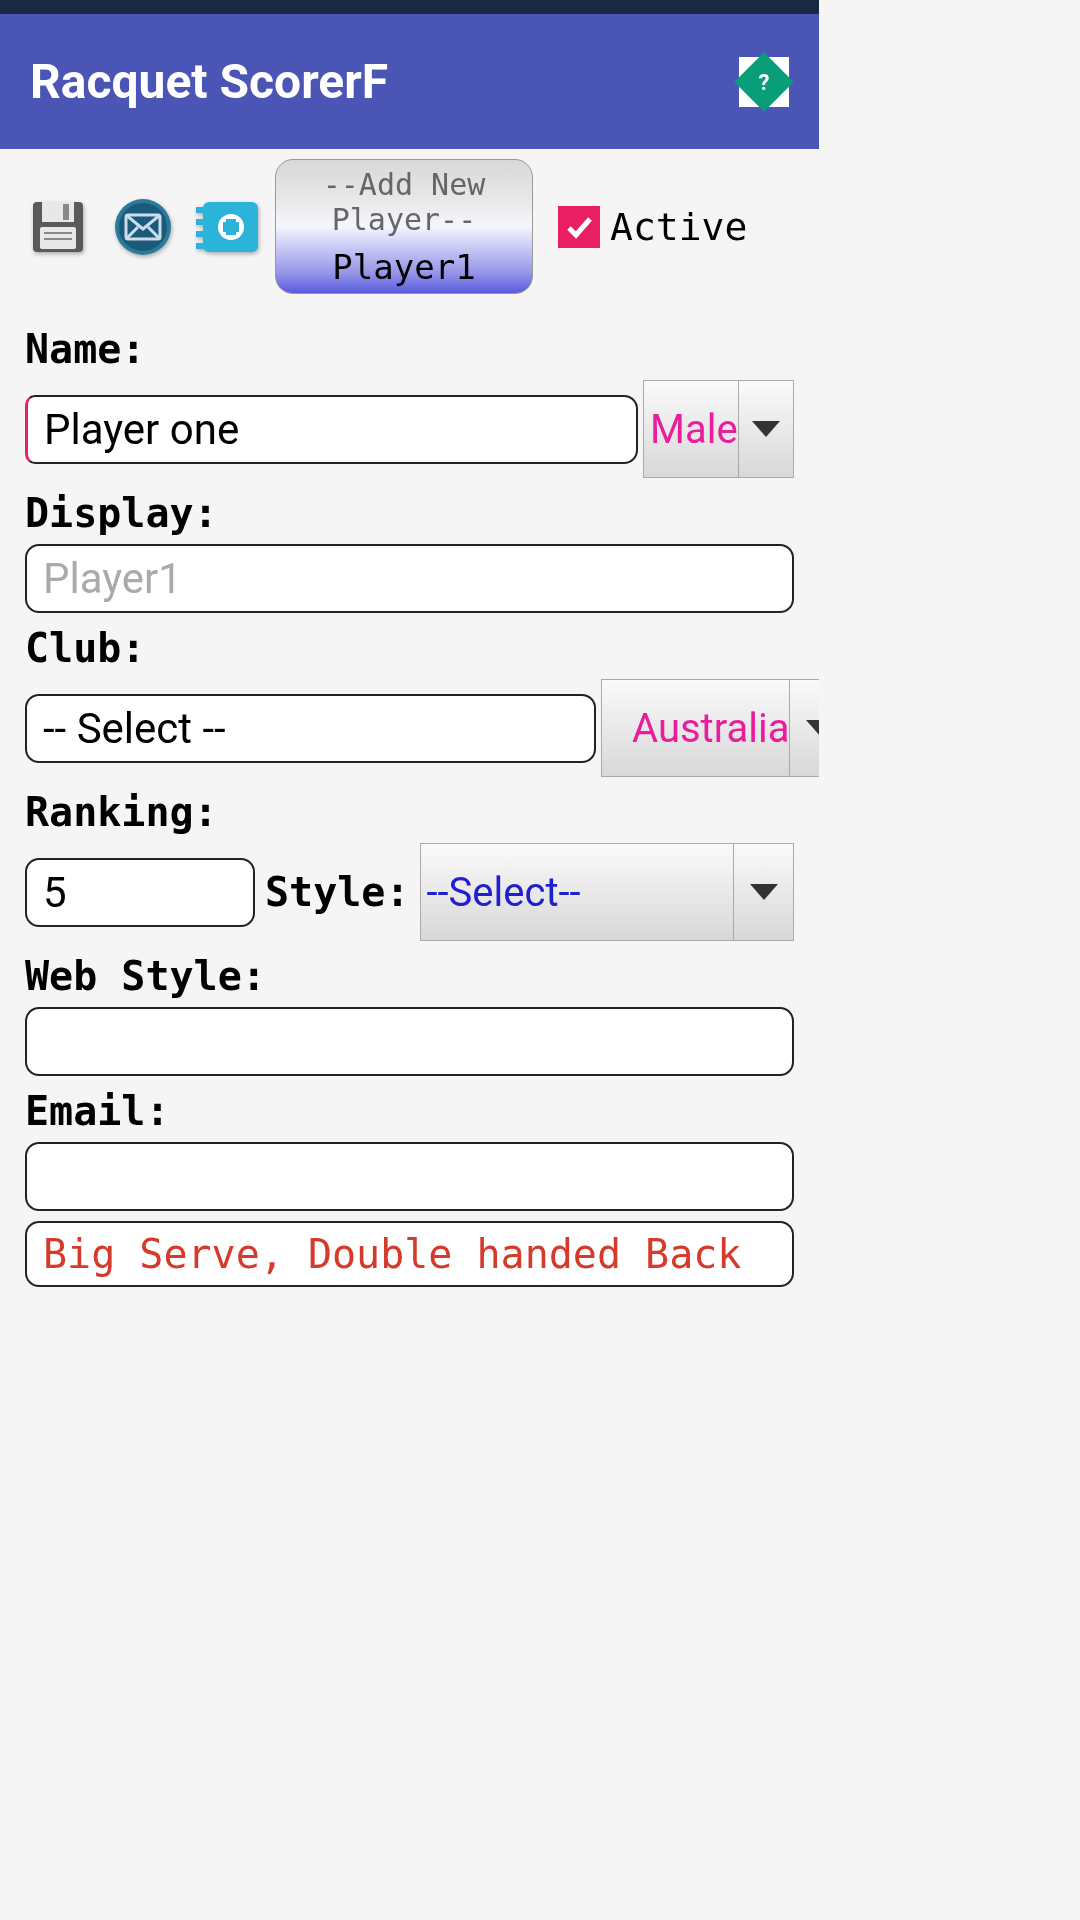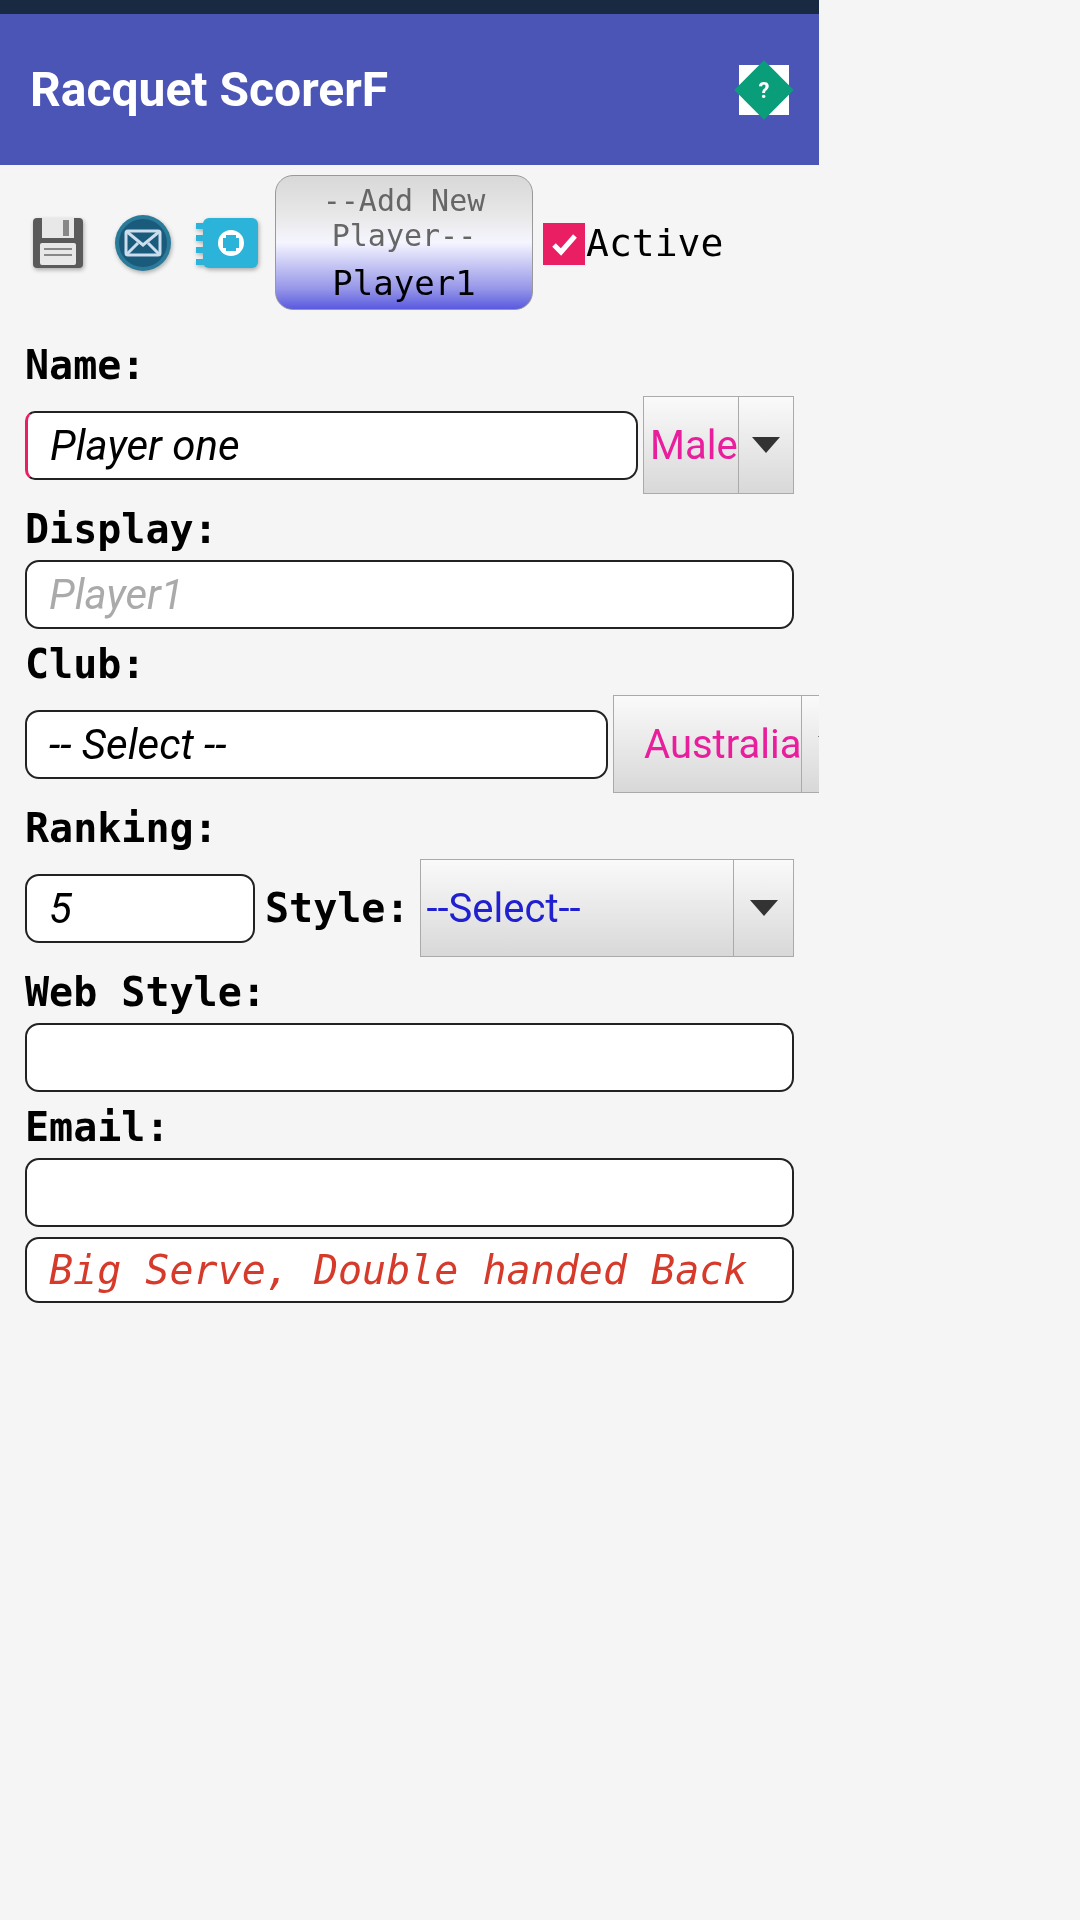--- a/index.html
+++ b/index.html
@@ -9,21 +9,21 @@
     width: 819px;
     height: 1456px;
     overflow: hidden;
   }
   .status-bar {
     height: 14px;
     background: #1a2942;
   }
   .header {
     background: #4a55b5;
-    height: 151px;
+    height: 135px;
     display: flex;
     align-items: center;
     justify-content: space-between;
     padding: 0 30px;
   }
   .header-title {
     color: white;
     font-size: 48px;
     font-weight: bold;
   }
@@ -84,22 +84,23 @@
     color: #555;
     padding: 5px 0;
   }
   .player-select-item.selected {
     color: #000;
     font-size: 34px;
   }
   .player-select-item.dim { color: #666; }
   .active-check {
     display: flex;
-    align-items: flex-end;
-    gap: 1px;
+    align-items: center;
+    gap: 10px;
+    margin-left: 15px;
   }
   .checkbox {
     width: 42px;
     height: 42px;
     background: #e91e63;
     display: flex;
     align-items: center;
     justify-content: center;
   }
   .checkbox svg { stroke: white; stroke-width: 5; fill: none; }
@@ -111,24 +112,23 @@
     font-size: 40px;
     font-weight: bold;
     font-family: monospace;
     margin: 12px 0 8px 0;
   }
   .row { display: flex; align-items: center; gap: 5px; margin-bottom: 10px; }
   .input {
     border: 2.5px solid #222;
     border-radius: 14px;
     font-size: 42px;
-    padding: 8px 22px;
+    padding: 8px 16px;
     background: white;
     font-family: -apple-system, Roboto, sans-serif;
-    font-style: italic;
   }
   .input.full { width: 100%; }
   .input.name { flex: 1; border-left: 3px solid #e91e63; border-radius: 10px 14px 14px 10px; }
   .input.display { width: 100%; color: #aaa; }
   .input.club { flex: 1; }
   .input.rank { width: 230px; }
   .input.notes { width: 100%; color: #d63a2a; font-family: monospace; font-size: 40px; }
   .dropdown {
     display: flex;
     align-items: center;

